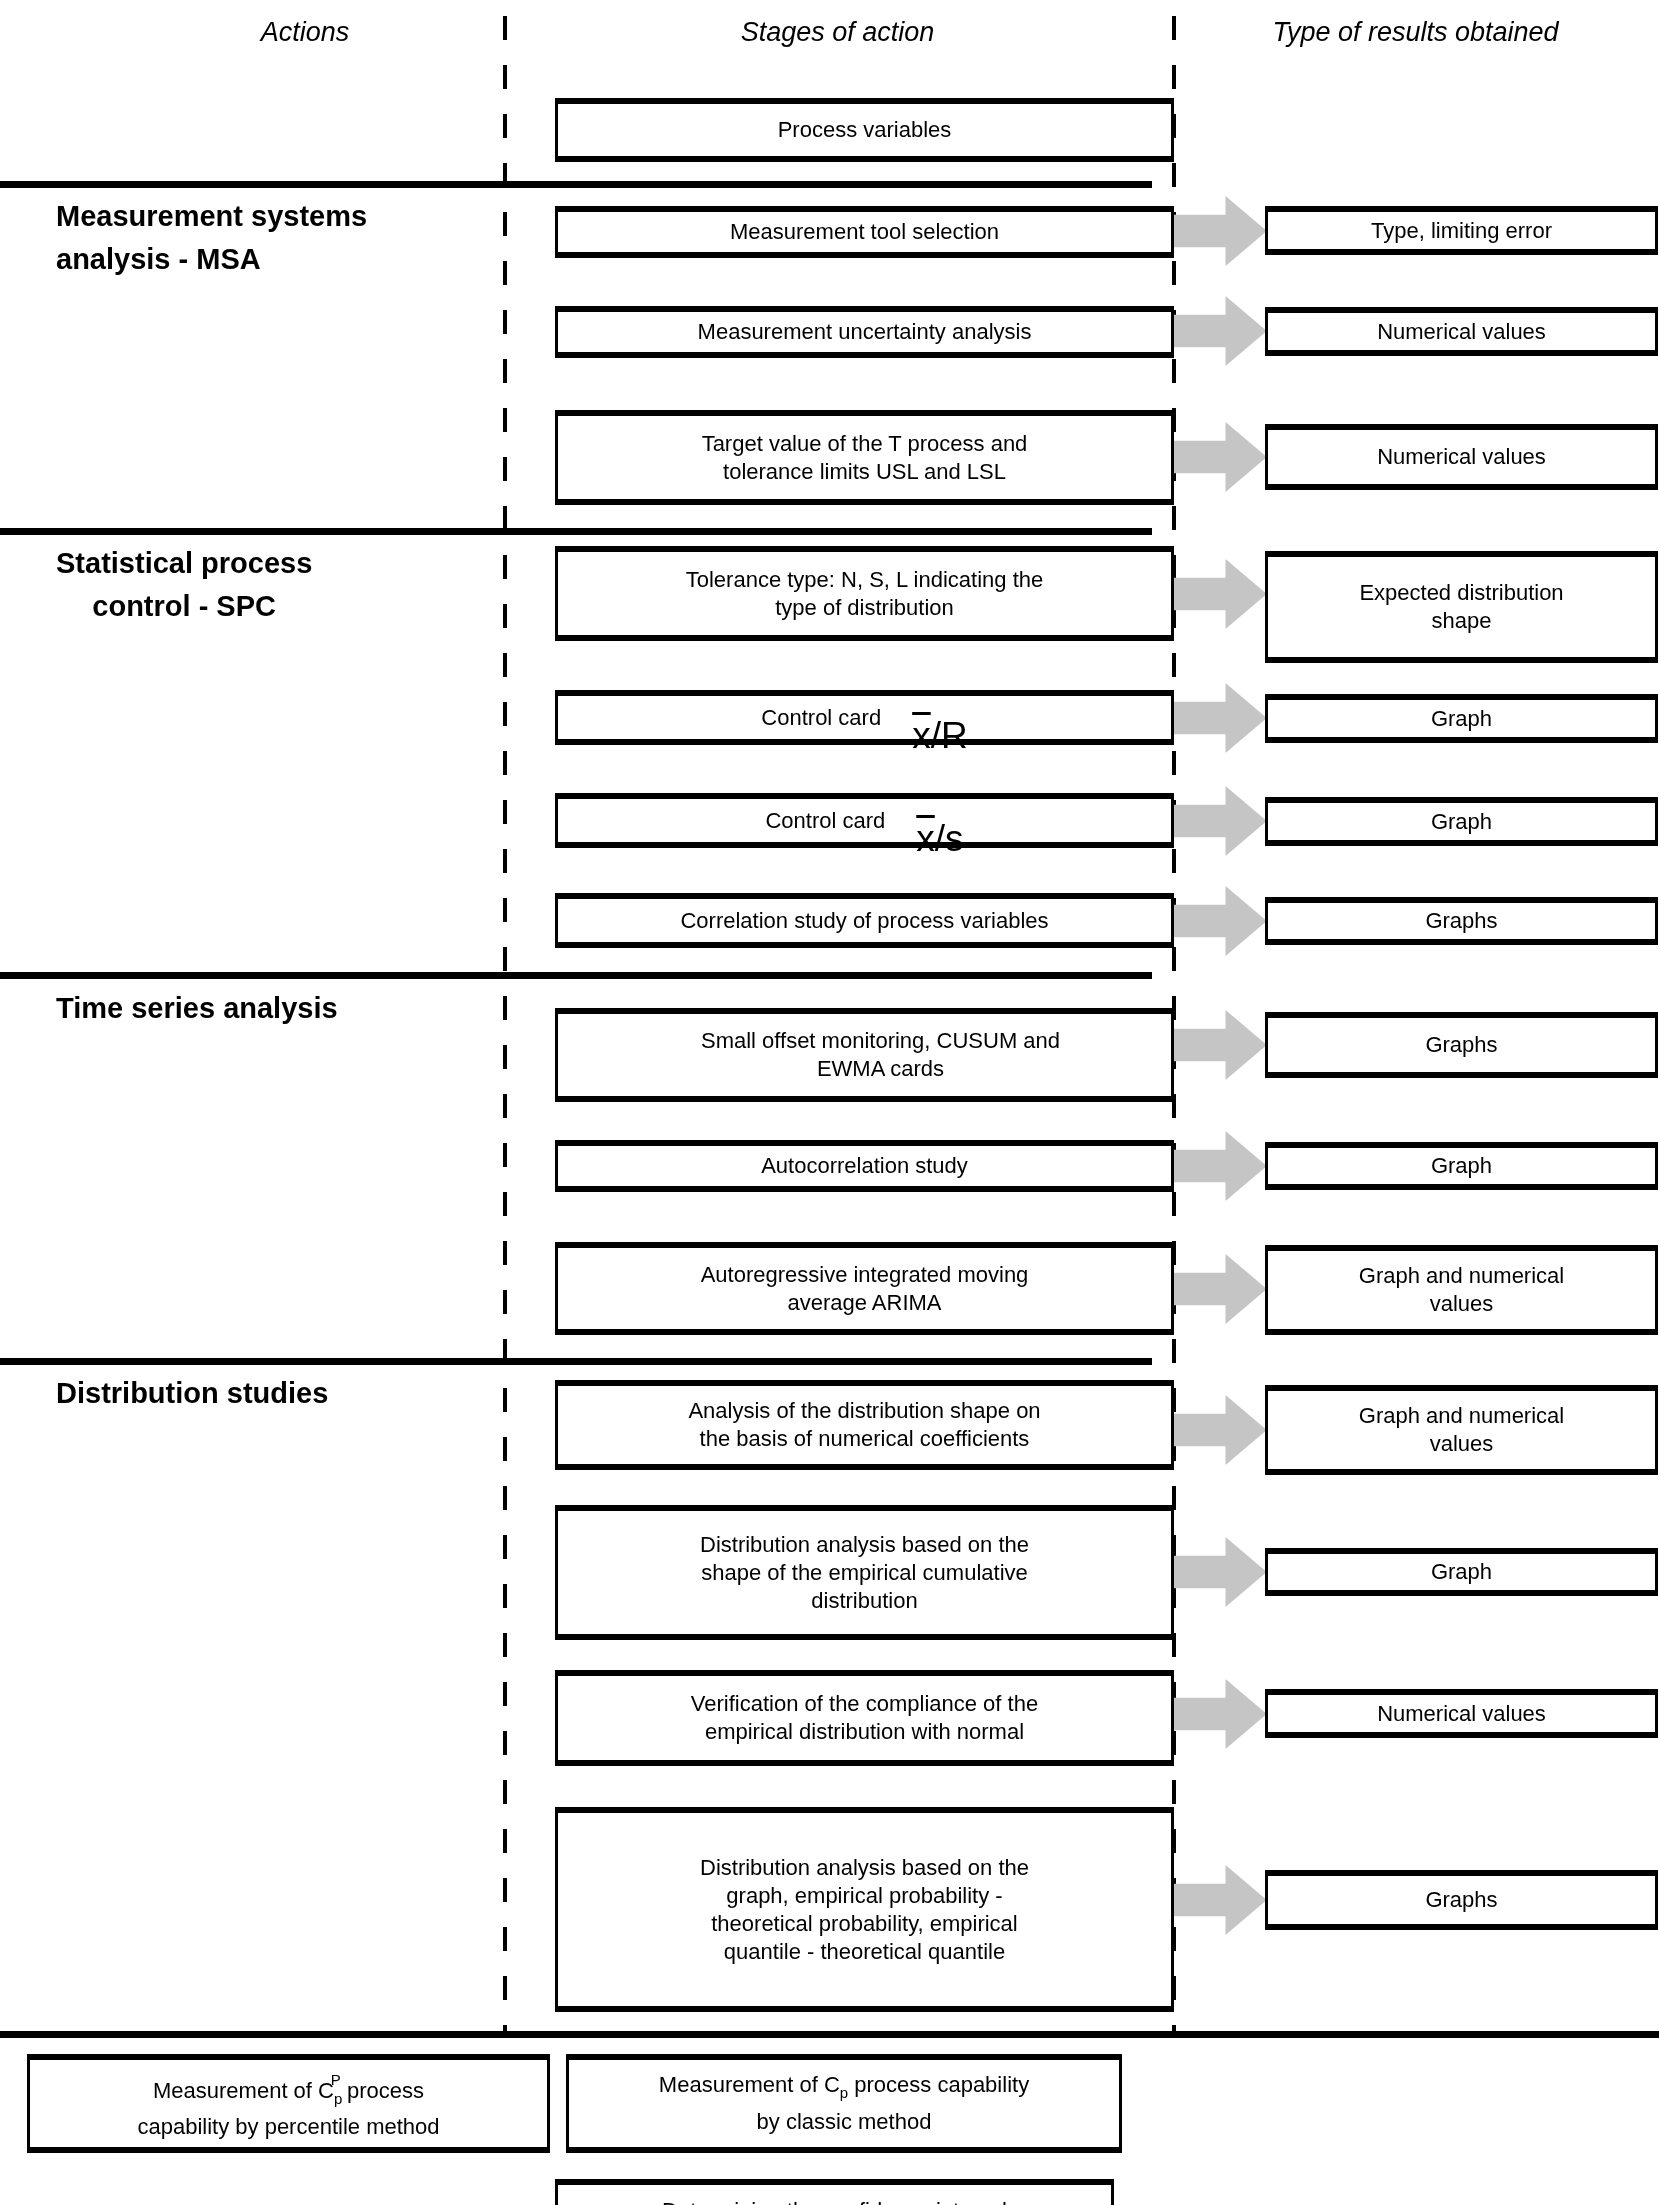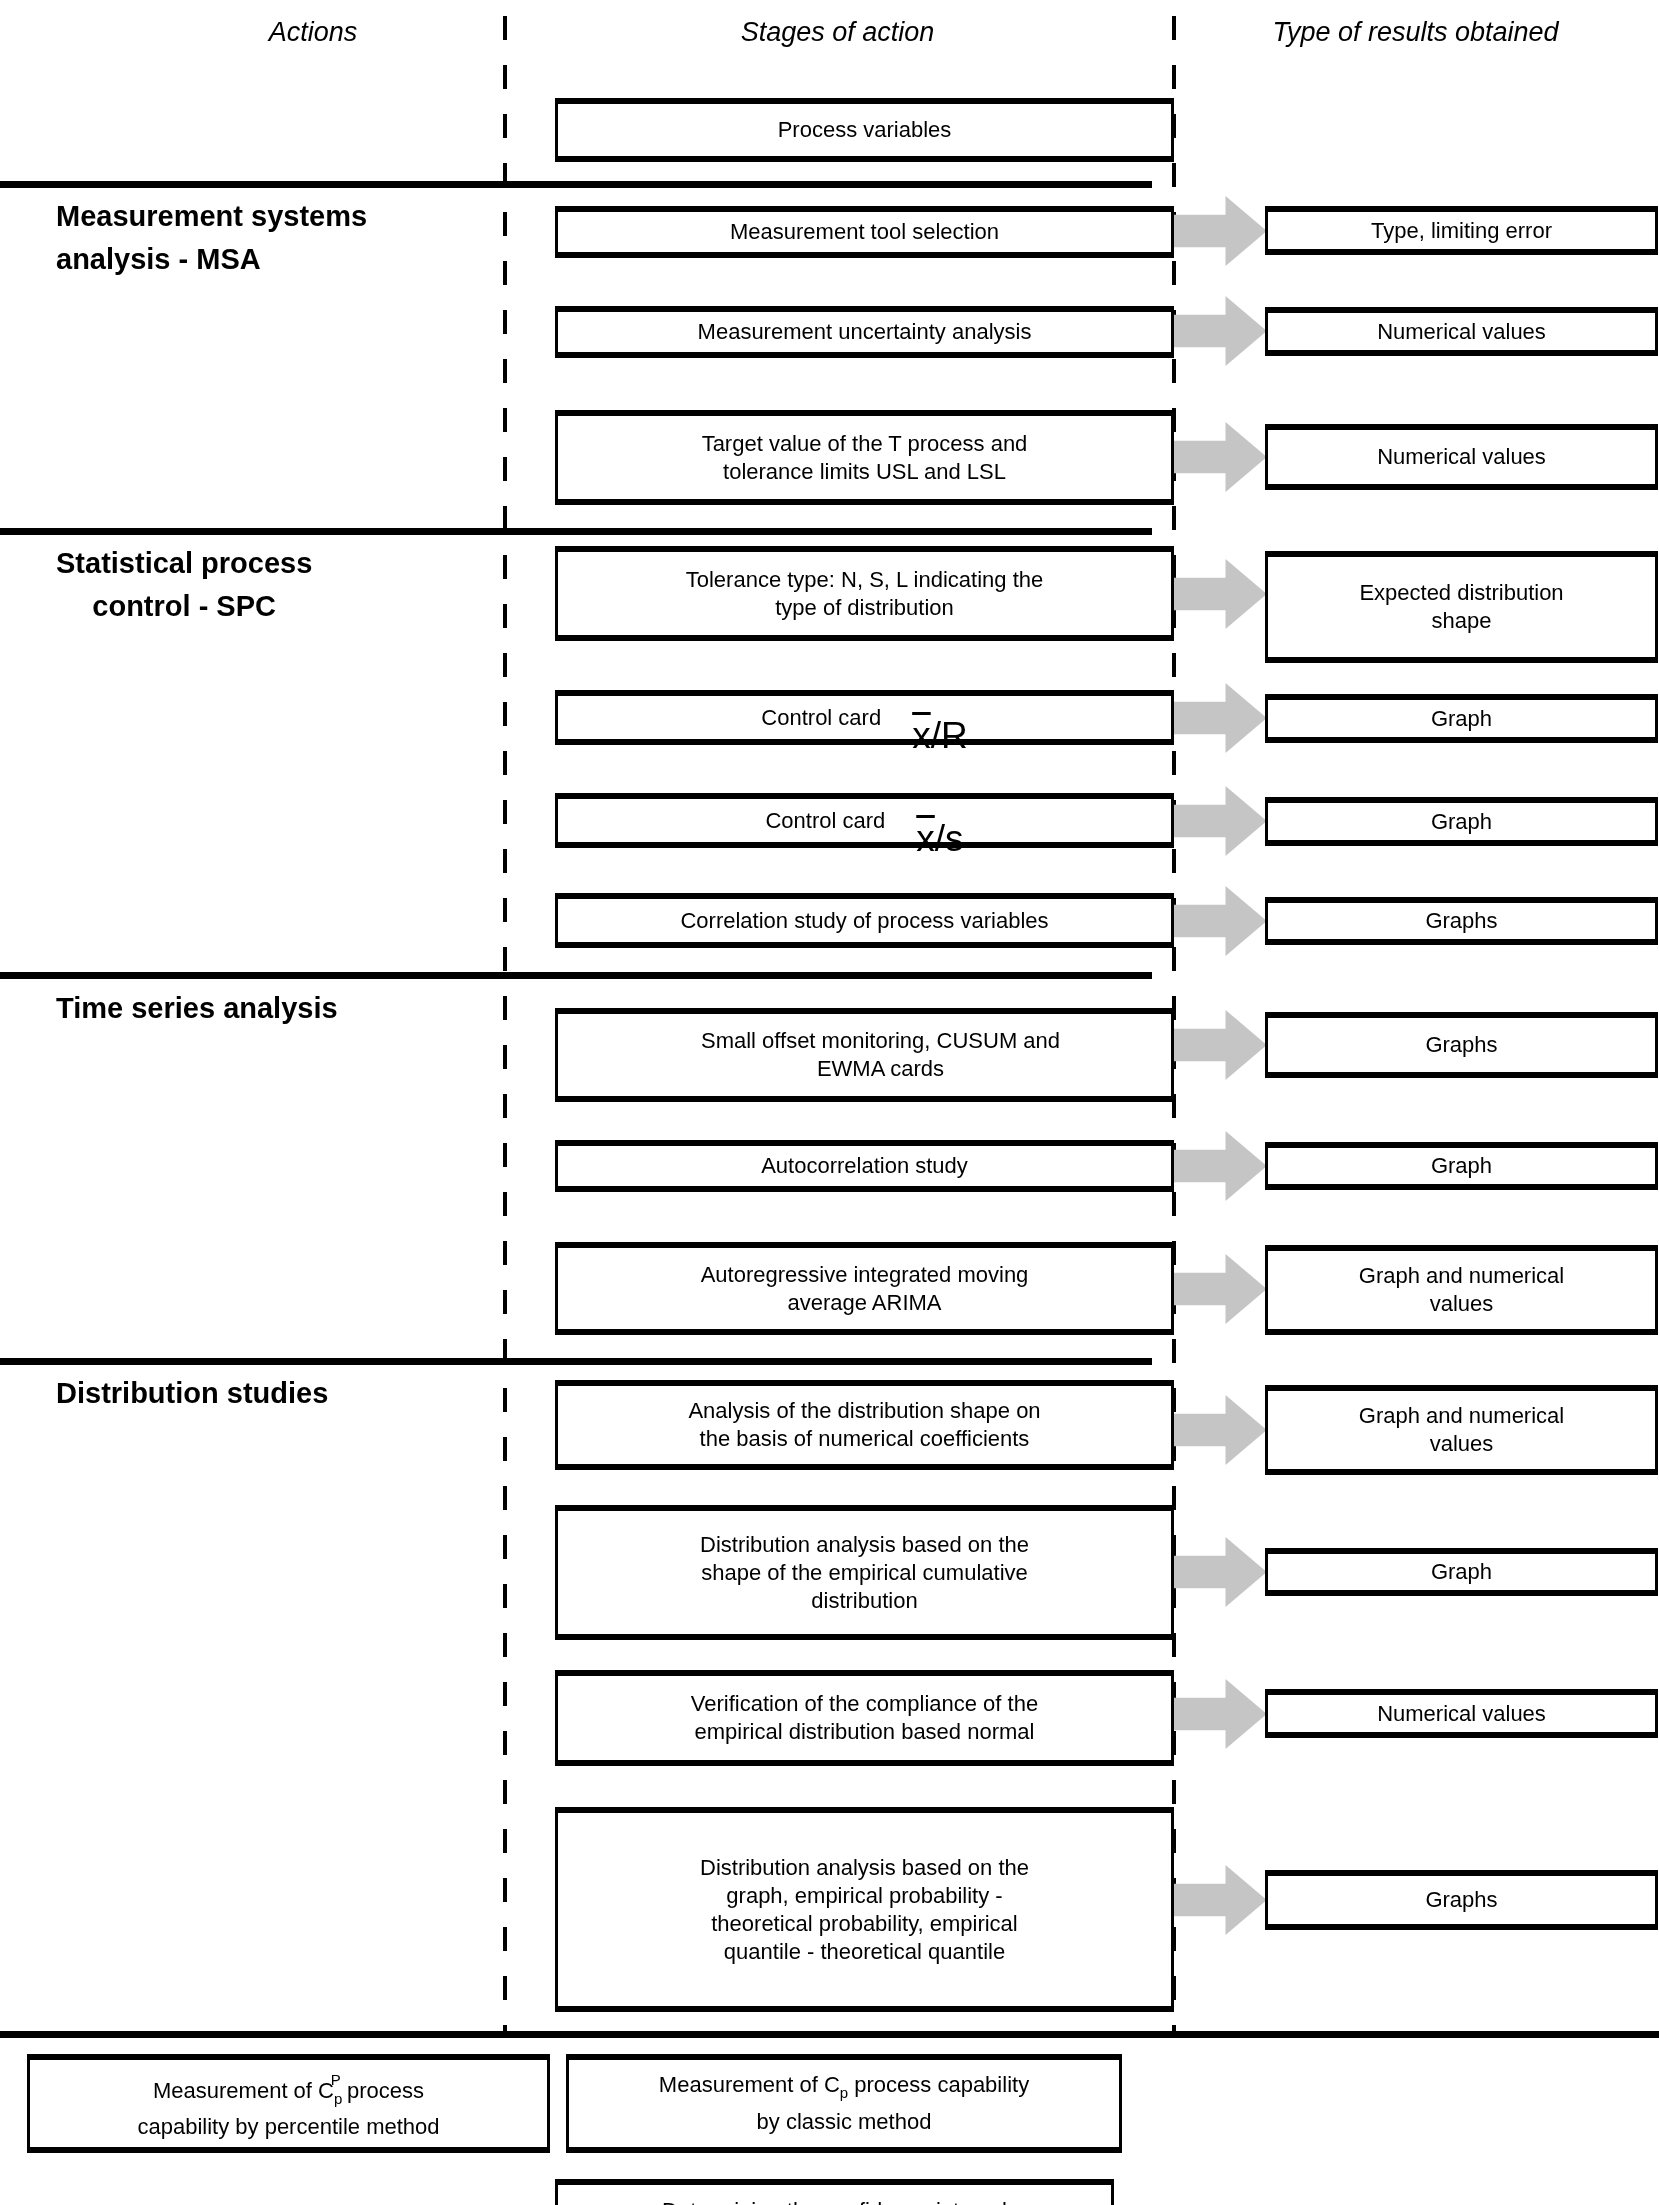--- a/index.html
+++ b/index.html
@@ -70,21 +70,21 @@
   .arrow polygon { fill: #c5c5c5; }
   sub { font-size: 15px; vertical-align: -6.2px; }
   sup { font-size: 15px; vertical-align: 13.2px; margin-left: -11.5px; }
   .bline { display: block; }
 </style>
 </head>
 <body>
 
 <div class="canvas">
 
-  <div class="hdr" style="left:16px; width:594px;">Actions</div>
+  <div class="hdr" style="left:8px; width:594px;">Actions</div>
   <div class="hdr" style="left:503px; width:669px;">Stages of action</div>
   <div class="hdr" style="left:1172px; width:487px;">Type of results obtained</div>
 
   <div class="vdash" style="left:503px;"></div>
   <div class="vdash" style="left:1172px;"></div>
 
   <div class="sep" style="top:181px; left:0; width:1152px;"></div>
   <div class="sep" style="top:528px; left:0; width:1152px;"></div>
   <div class="sep" style="top:972px; left:0; width:1152px;"></div>
   <div class="sep" style="top:1358px; left:0; width:1152px;"></div>
@@ -124,21 +124,21 @@
 EWMA cards</div>
   <div class="sbox" style="top:1140px; height:52px;">Autocorrelation study</div>
   <div class="sbox" style="top:1242px; height:93px;">Autoregressive integrated moving
 average ARIMA</div>
   <div class="sbox" style="top:1380px; height:90px;">Analysis of the distribution shape on
 the basis of numerical coefficients</div>
   <div class="sbox" style="top:1505px; height:135px;">Distribution analysis based on the
 shape of the empirical cumulative
 distribution</div>
   <div class="sbox" style="top:1670px; height:96px;">Verification of the compliance of the
-empirical distribution based normal</div>
+empirical distribution with normal</div>
   <div class="sbox" style="top:1807px; height:205px;">Distribution analysis based on the
 graph, empirical probability -
 theoretical probability, empirical
 quantile - theoretical quantile</div>
 
   <div class="rbox" style="top:206px; height:49px;">Type, limiting error</div>
   <div class="rbox" style="top:307px; height:49px;">Numerical values</div>
   <div class="rbox" style="top:424px; height:66px;">Numerical values</div>
   <div class="rbox" style="top:551px; height:112px;">Expected distribution
 shape</div>

